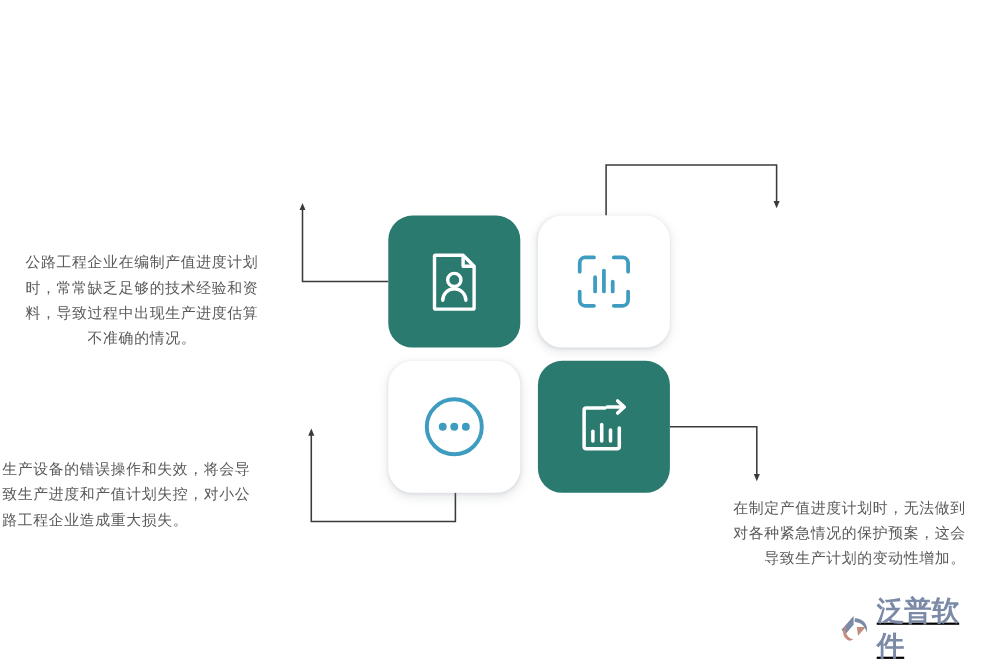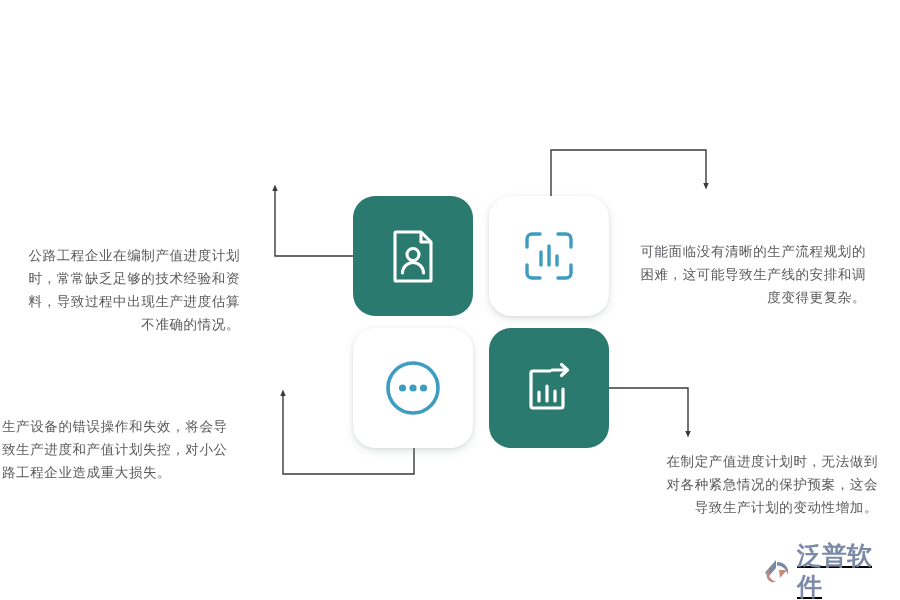--- a/index.html
+++ b/index.html
@@ -55,21 +55,21 @@
   
   .callout {
     position: absolute;
     color: #58595b;
     font-size: 13.5px;
     line-height: 23px;
     letter-spacing: 0.6px;
   }
   .callout.right-align { text-align: right; }
 
-  #text-1 { left: 18px;  top: 244px; width: 222px; text-align: right; }
+  #text-1 { left: 18px;  top: 227px; width: 222px; text-align: center; }
   #text-2 { left: 638px; top: 240px; width: 228px; text-align: right; }
   #text-3 { left: 2px;   top: 415px; width: 238px; text-align: left; }
   #text-4 { left: 666px; top: 450px; width: 212px; text-align: right; }
 
   
   #logo {
     position: absolute;
     left: 762px;
     top: 540px;
     width: 132px;
@@ -167,21 +167,20 @@
         <path d="M42.5 6.5 L48.5 12 L42.5 17.5" stroke="#ffffff" stroke-width="3.2" stroke-linecap="round" stroke-linejoin="round" fill="none"></path>
         <line x1="20" y1="34" x2="20" y2="43" stroke="#ffffff" stroke-width="3.2" stroke-linecap="round"></line>
         <line x1="28" y1="28" x2="28" y2="43" stroke="#ffffff" stroke-width="3.2" stroke-linecap="round"></line>
         <line x1="36" y1="33" x2="36" y2="43" stroke="#ffffff" stroke-width="3.2" stroke-linecap="round"></line>
       </svg>
     </span>
   </div>
 
   <div class="callout right-align" id="text-1">公路工程企业在编制产值进度计划时，常常缺乏足够的技术经验和资料，导致过程中出现生产进度估算不准确的情况。</div>
 
-  <div class="callout right-align" id="text-2">可能面临没有清晰的生产流程规划的困难，这可能导致生产线的安排和调度变得更复杂。</div>
 
   <div class="callout right-align" id="text-3">生产设备的错误操作和失效，将会导致生产进度和产值计划失控，对小公路工程企业造成重大损失。</div>
 
   <div class="callout right-align" id="text-4">在制定产值进度计划时，无法做到对各种紧急情况的保护预案，这会导致生产计划的变动性增加。</div>
 
   <div id="logo">
     <div class="logo-row">
       <span class="logo-mark">
         <svg width="31" height="31" viewBox="0 0 31 31" fill="none">
           <path d="M3 16.5 L14 4 L14 12 L6.5 20.5 z" fill="#7b8aa6"></path>

